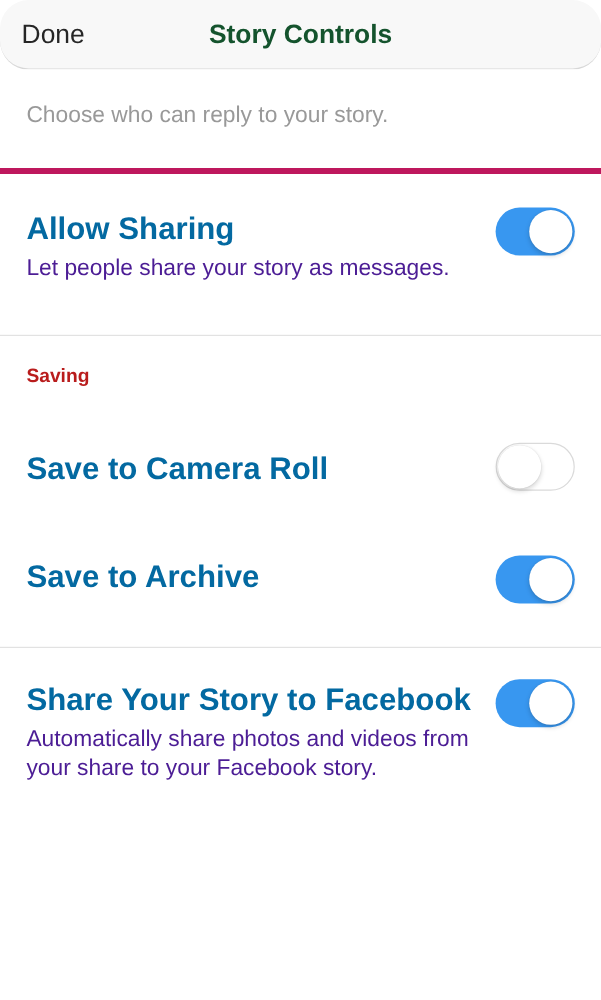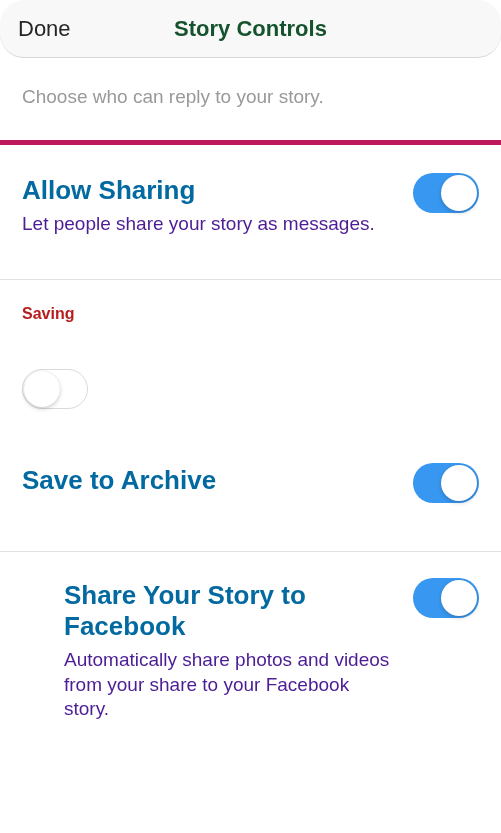--- a/index.html
+++ b/index.html
@@ -111,22 +111,22 @@
     }
     .toggle.on .toggle-knob {
       right: 2px;
     }
     .toggle.off .toggle-knob {
       left: 1px;
     }
     
     .row.allow-sharing { padding-top: 30px; padding-bottom: 42px; }
     .row.camera-roll   { padding-top: 40px; padding-bottom: 40px; border-bottom: none;}
-    .row.archive       { padding-top: 16px; padding-bottom: 48px; }
-    .row.facebook      { padding-top: 28px; padding-bottom: 20px; border-bottom: none; margin-left: 42px;}
+    .row.archive       { padding-top: 16px; padding-bottom: 36px; }
+    .row.facebook      { padding-top: 28px; padding-bottom: 20px; border-bottom: none;}
     .row.allow-sharing .toggle,
     .row.archive .toggle,
     .row.facebook .toggle {
       margin-top: -2px;
     }
     .row.camera-roll .toggle {
       margin-top: -6px;
     }
   </style>
 </head>
@@ -150,20 +150,23 @@
     <div class="toggle on">
       <div class="toggle-knob"></div>
     </div>
   </div>
 </div>
 
 <div class="section-header">Saving</div>
 
 <div class="row camera-roll">
   <div class="row-inner">
+    <div class="row-text">
+      <div class="row-title">Save to Camera Roll</div>
+    </div>
     <div class="toggle off">
       <div class="toggle-knob"></div>
     </div>
   </div>
 </div>
 
 <div class="row archive">
   <div class="row-inner">
     <div class="row-text">
       <div class="row-title">Save to Archive</div>

